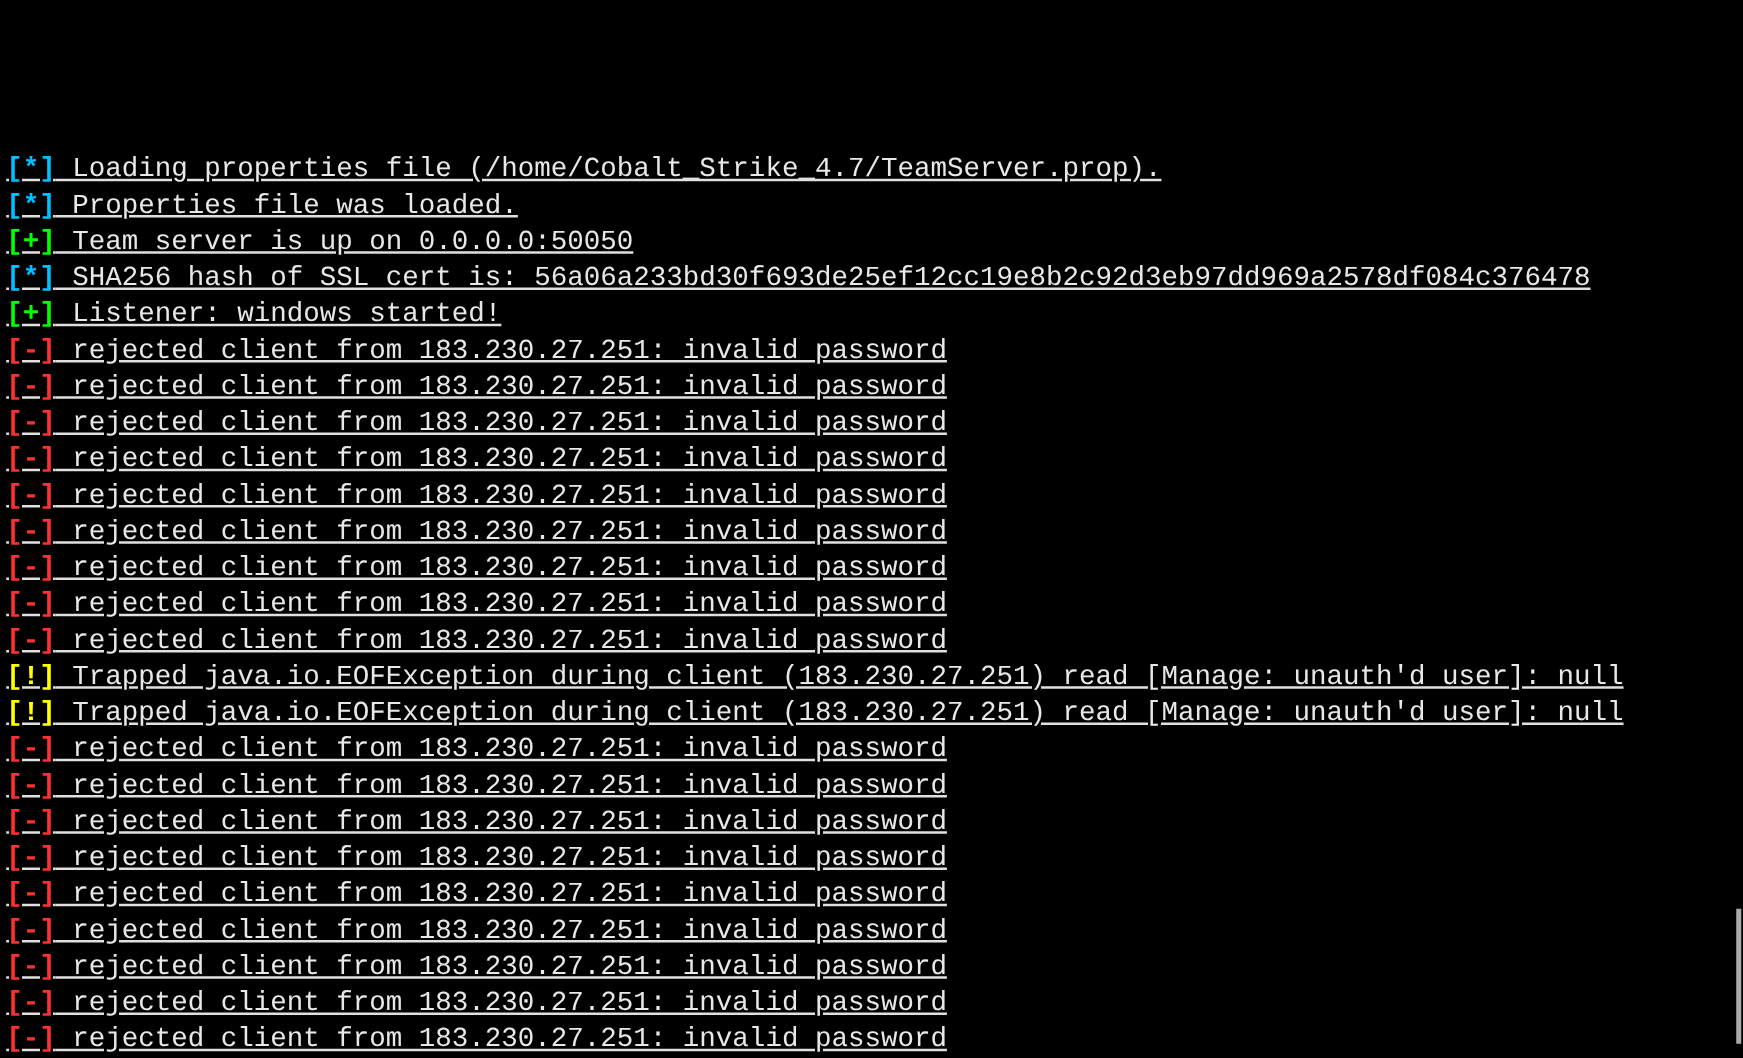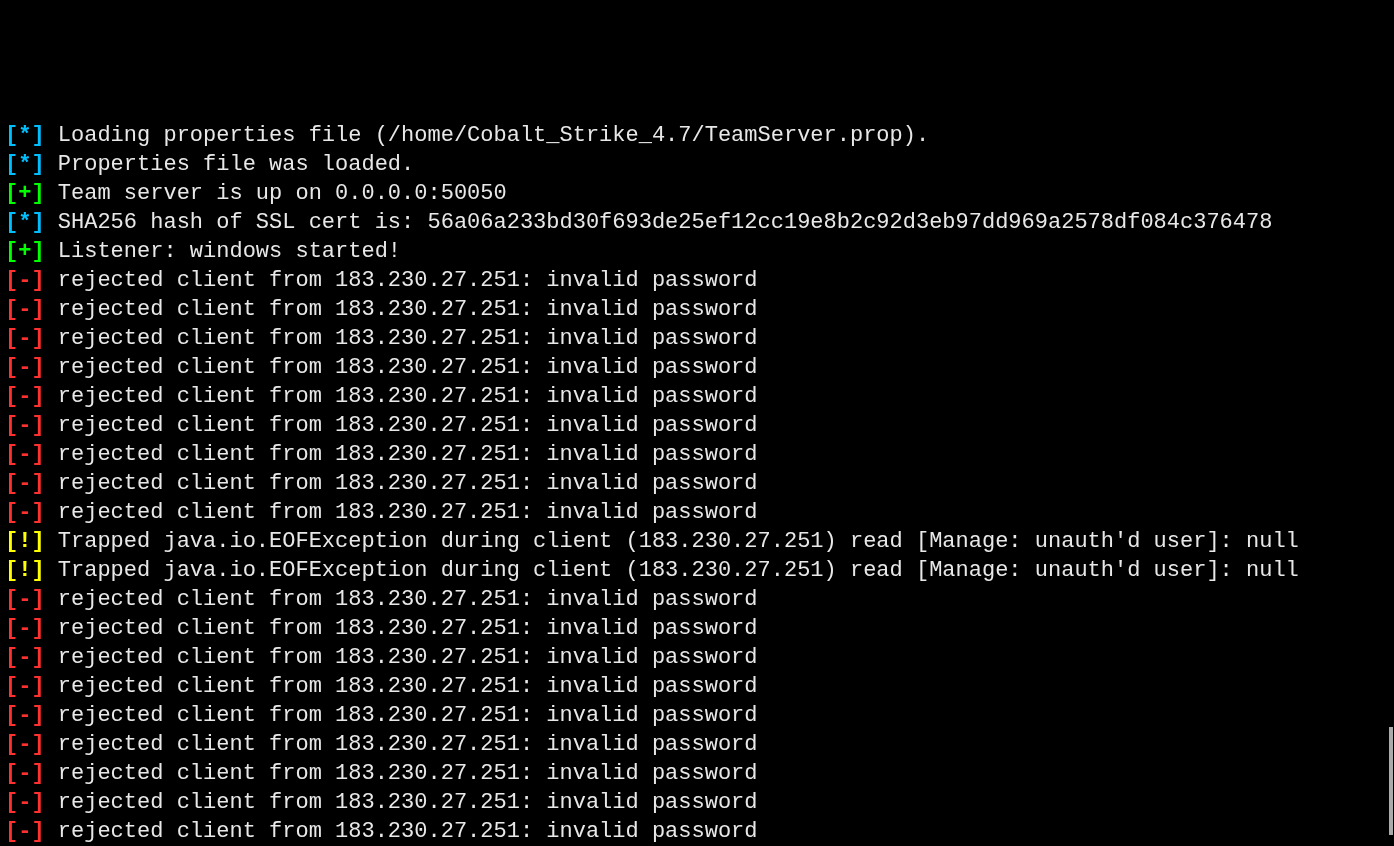--- a/index.html
+++ b/index.html
@@ -16,20 +16,21 @@
       padding: 5px;
       width: 1394px;
       height: 846px;
       overflow: hidden;
       position: relative;
       white-space: pre-wrap;
       word-break: break-all;
     }
     .terminal {
       width: 100%;
+      text-decoration: underline;
     }
     .line {
       display: block;
     }
     .bracket-cyan {
       color: #00bfff;
       font-weight: bold;
     }
     .bracket-green {
       color: #00ff00;

